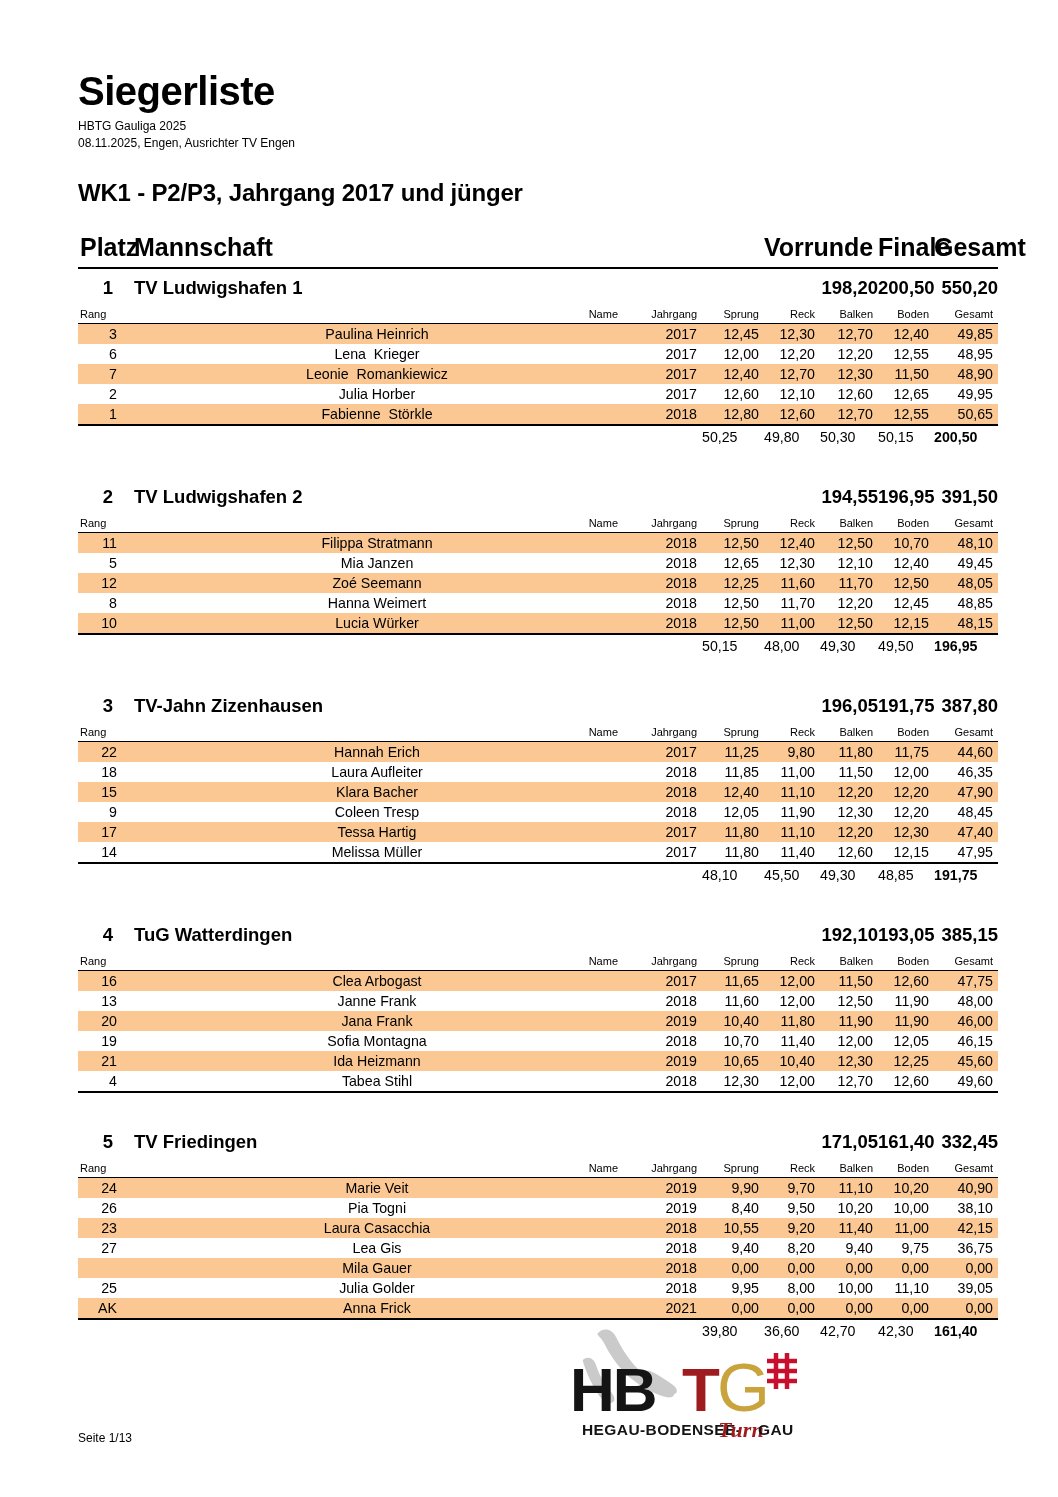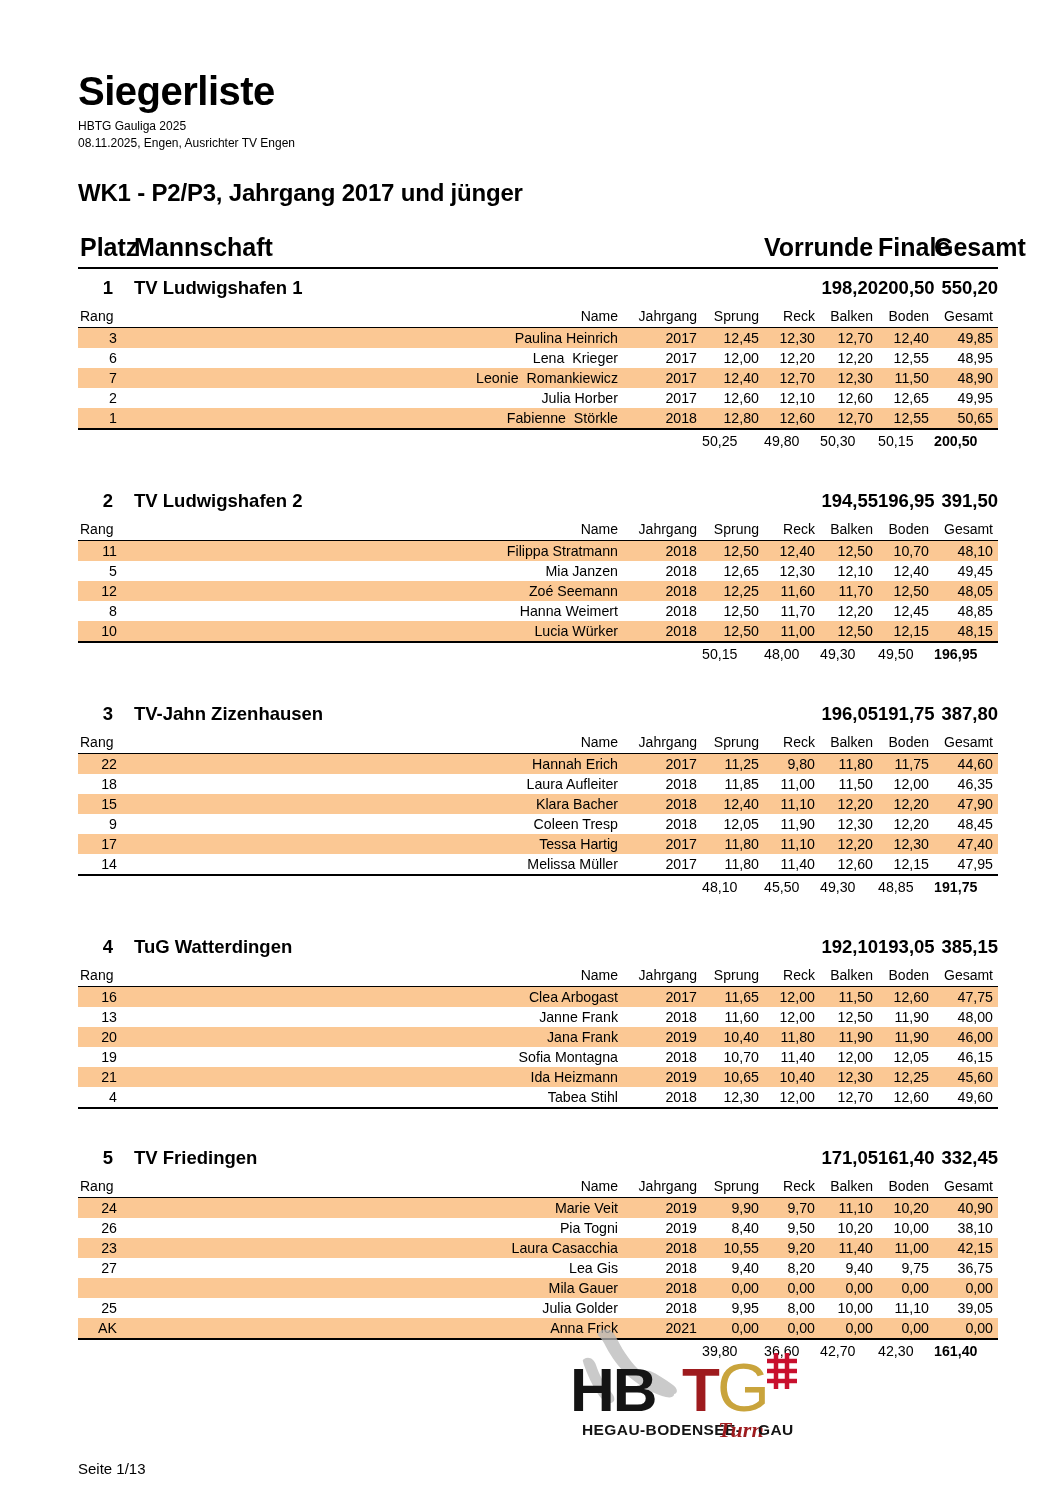--- a/index.html
+++ b/index.html
@@ -87,59 +87,59 @@
     font-weight: bold;
     padding-top: 8px;
     padding-bottom: 9px;
   }
   .team-row .t-platz { text-align: right; padding-right: 13px;}
   .team-row .t-name  { text-align: left; padding-left: 8px;}
   .team-row .t-score { text-align: right; margin-top: 28px; }
 
   
   .sub-head td {
-    font-size: 14px;
+    font-size: 11px;
     padding-bottom: 3px;
     border-bottom: 1.6px solid #000;
   }
   .sub-head .s-rang { text-align: left; padding-left: 2px; }
   .sub-head .s-name { text-align: right; padding-left: 10px; }
   .sub-head .s-num  { text-align: right; padding-right: 5px;}
 
   
   .ath-row td {
     font-size: 14.2px;
     height: 20px;
     line-height: 20px;
     padding: 0;
   }
   .ath-row.shade td { background: #fbc894; }
   .ath-row .a-rang { text-align: right; padding-right: 9px; }
-  .ath-row .a-name { text-align: right; padding-left: 10px; white-space: pre; }
+  .ath-row .a-name { text-align: center; padding-left: 10px; white-space: pre; }
   .ath-row .a-num  { text-align: right; padding-right: 5px; }
   .ath-row.last td { border-bottom: 2.2px solid #000; }
 
   
   .tot-row td {
     font-size: 14.2px;
     height: 22px;
     line-height: 22px;
     padding: 0;
   }
   .tot-row .a-num { text-align: left; padding-right: 5px; }
   .tot-row .a-num.bold { font-weight: bold; }
 
   .gap-row td { height: 30px; font-size: 0; line-height: 0;}
 
   
   .footer {
     position: absolute;
     left: 78px;
-    bottom: 20px;
-    font-size: 15px;
+    bottom: 52px;
+    font-size: 12px;
   }
 
   
   .logo {
     position: absolute;
     right: 62px;
     bottom: 52px;
     width: 252px;
     height: 130px;
     text-decoration: underline;

